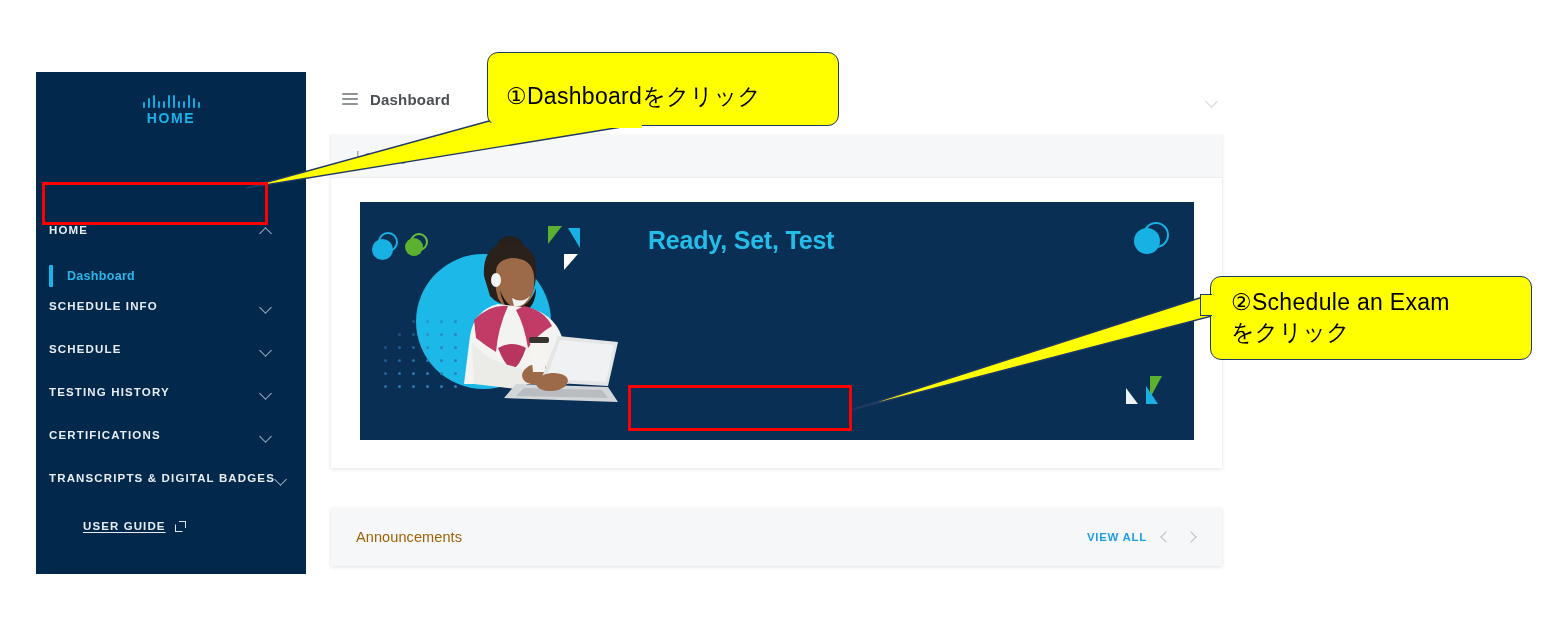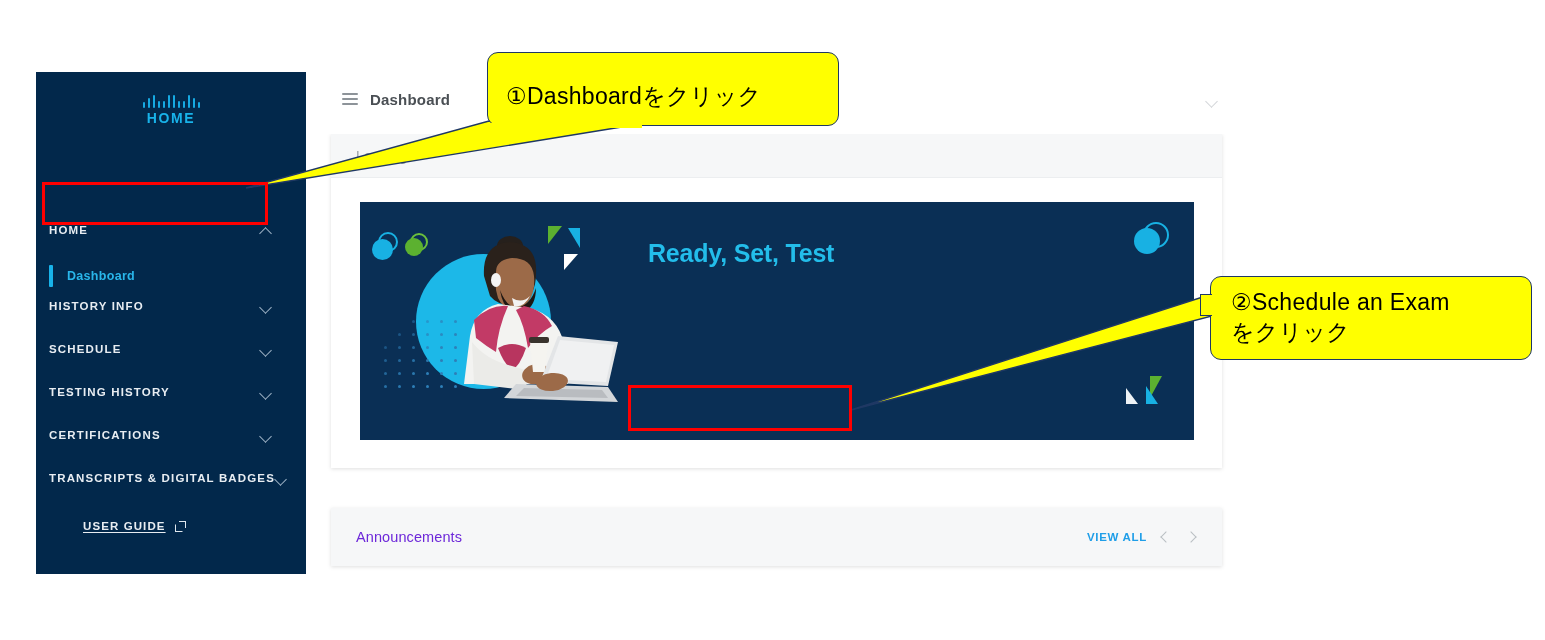--- a/index.html
+++ b/index.html
@@ -319,21 +319,20 @@
     width: 215px;
     height: 200px;
   }
 
   #hero-text {
     position: absolute;
     left: 288px;
     top: 0;
     width: 470px;
     height: 238px;
-    margin-top: 13px;
   }
   #hero-title {
     position: absolute;
     left: 0;
     top: 24px;
     font-size: 25px;
     font-weight: bold;
     color: #23bdea;
     letter-spacing: -0.2px;
   }
@@ -379,21 +378,21 @@
     background: #f6f7f8;
     box-shadow: 0 1px 4px rgba(0,0,0,0.13);
     display: flex;
     align-items: center;
     padding: 0 25px;
     box-sizing: border-box;
     z-index: 1;
   }
   #announcements-title {
     font-size: 14.5px;
-    color: #6d28d9;
+    color: #a16207;
     letter-spacing: 0.1px;
   }
   #announcements-actions {
     margin-left: auto;
     display: flex;
     align-items: center;
     gap: 13px;
   }
   #view-all-link {
     font-size: 11.5px;
@@ -501,21 +500,21 @@
     <span class="label">HOME</span>
     <span class="chev"></span>
   </div>
 
   <div id="nav-dashboard">
     <span class="accent"></span>
     <span class="label">Dashboard</span>
   </div>
 
   <div class="nav-section" style="top:228px">
-    <span class="label">HISTORY INFO</span>
+    <span class="label">SCHEDULE INFO</span>
     <span class="chev"></span>
   </div>
 
   <div class="nav-section" style="top:271px">
     <span class="label">SCHEDULE</span>
     <span class="chev"></span>
   </div>
 
   <div class="nav-section" style="top:314px">
     <span class="label">TESTING HISTORY</span>

